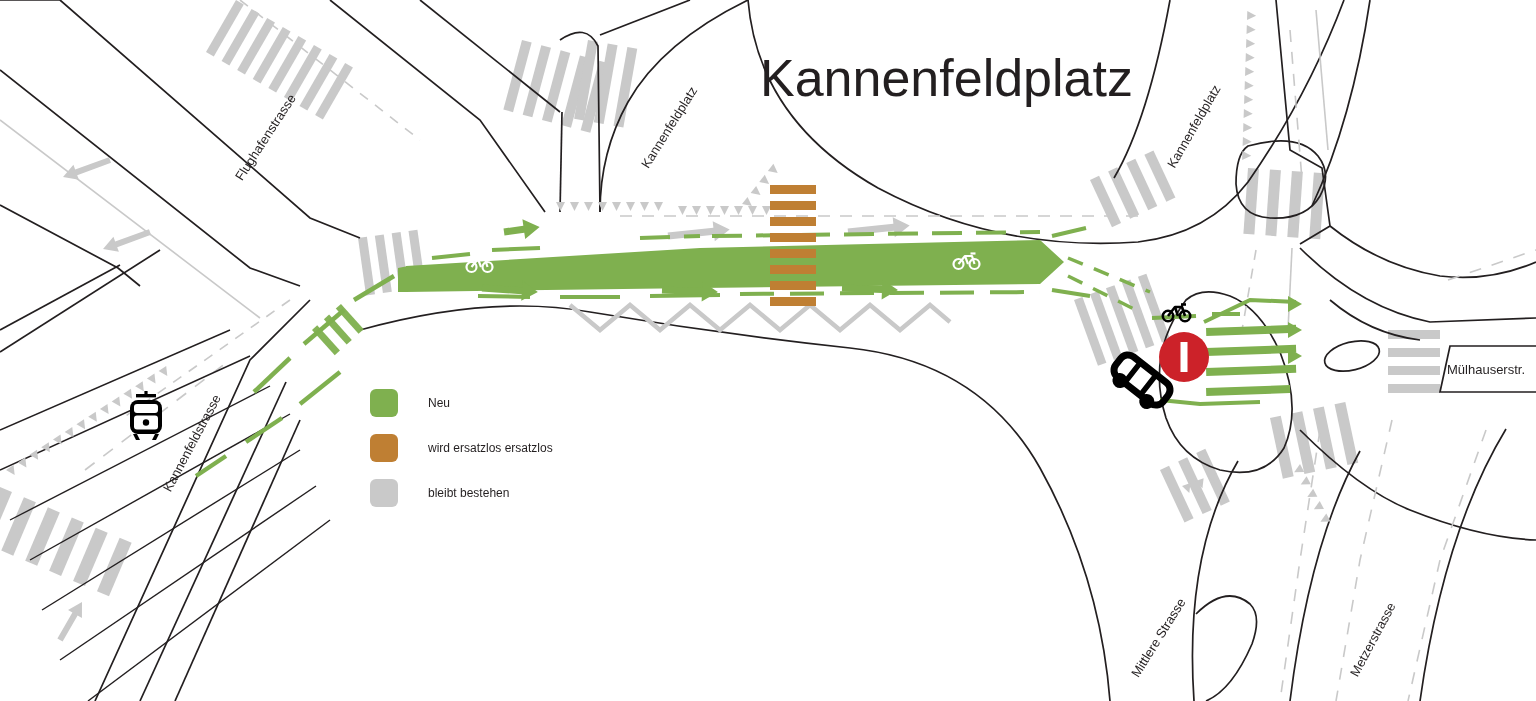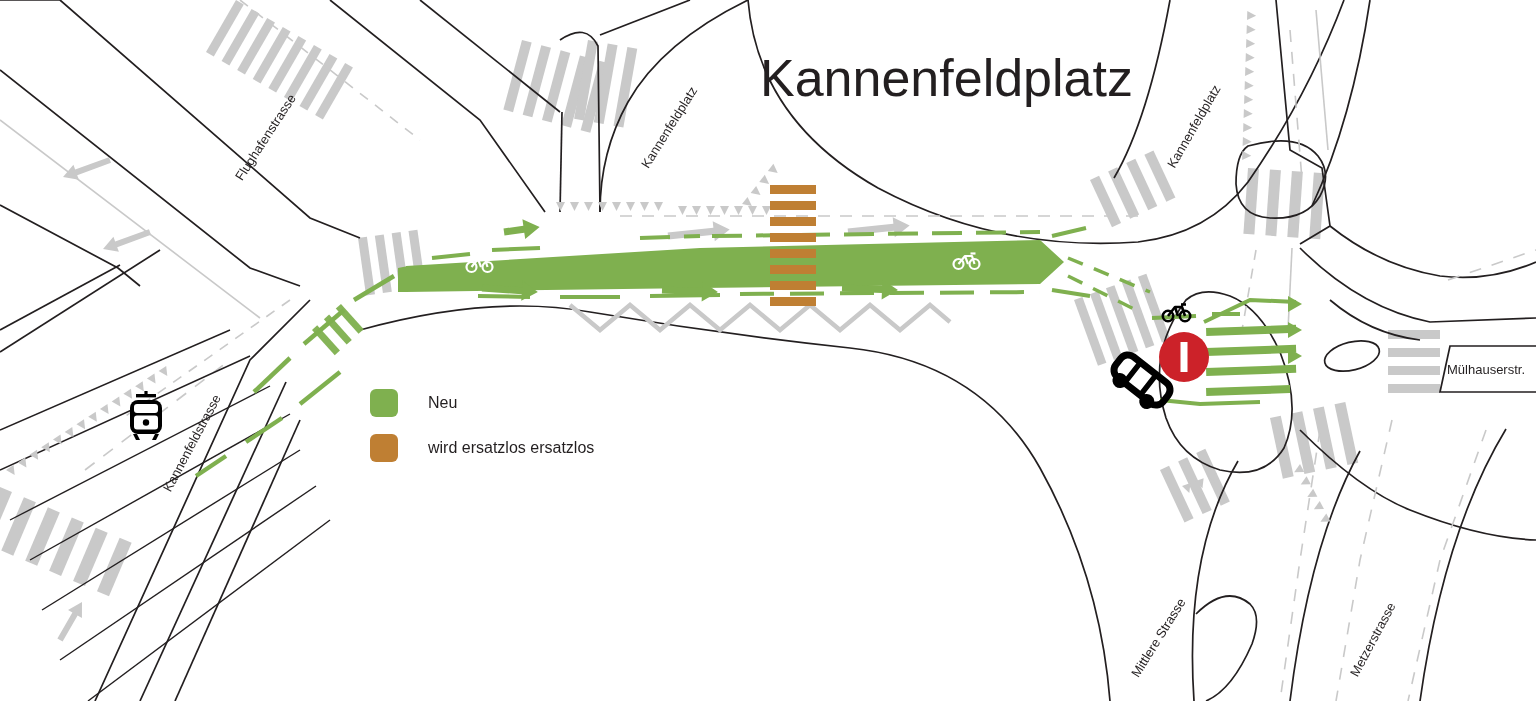--- a/index.html
+++ b/index.html
@@ -9,21 +9,21 @@
 
   .title{
     position:absolute;left:760px;top:48px;
     font-family:"Liberation Sans",sans-serif;
     font-size:52px;color:#231f20;letter-spacing:0px;white-space:nowrap;
   }
 
   .legend{position:absolute;left:370px;top:380px;}
   .legend-row{display:flex;align-items:center;height:45px;}
   .legend-swatch{width:28px;height:28px;border-radius:6px;flex:0 0 auto;}
-  .legend-label{margin-left:30px;font-size:16px;color:#231f20;white-space:nowrap;}
+  .legend-label{margin-left:30px;font-size:12px;color:#231f20;white-space:nowrap;}
 
   .maplabel{position:absolute;font-size:13px;color:#231f20;white-space:nowrap;
             transform-origin:0 0;}
   .maplabel.plain{transform:none;}
 </style>
 </head>
 <body>
 
 <div id="stage">
 
@@ -441,15 +441,19 @@
 
   <div class="legend">
     <div class="legend-row">
       <span class="legend-swatch" style="background:#7fb04f;"></span>
       <span class="legend-label">Neu</span>
     </div>
     <div class="legend-row">
       <span class="legend-swatch" style="background:#bf7f33;"></span>
       <span class="legend-label">wird ersatzlos ersatzlos</span>
     </div>
+    <div class="legend-row">
+      <span class="legend-swatch" style="background:#c9c9c9;"></span>
+      <span class="legend-label">bleibt bestehen</span>
+    </div>
   </div>
 
 </div>
 
 </body></html>

